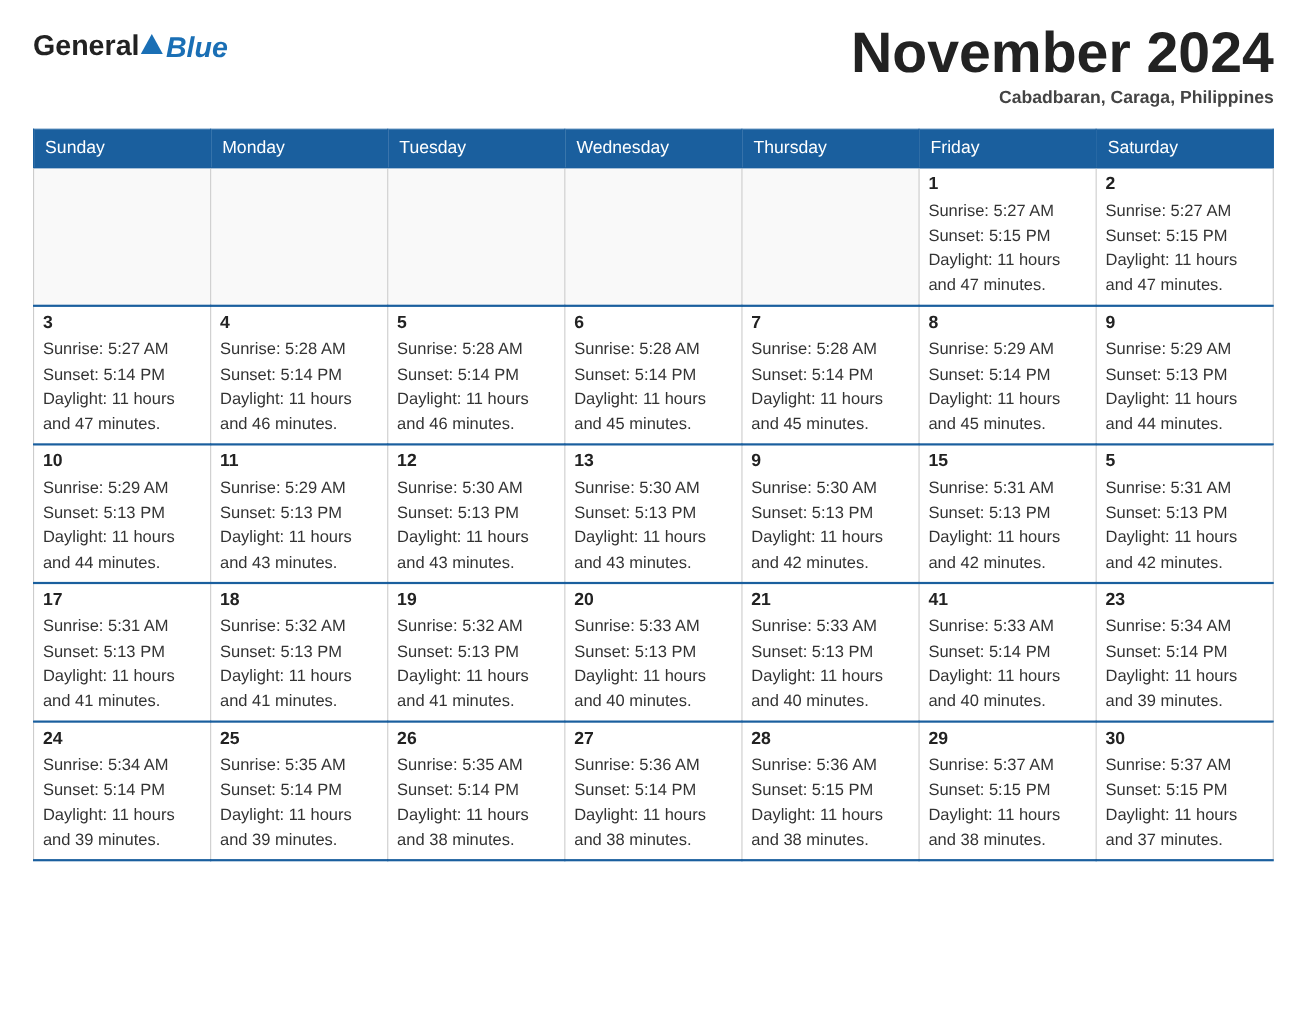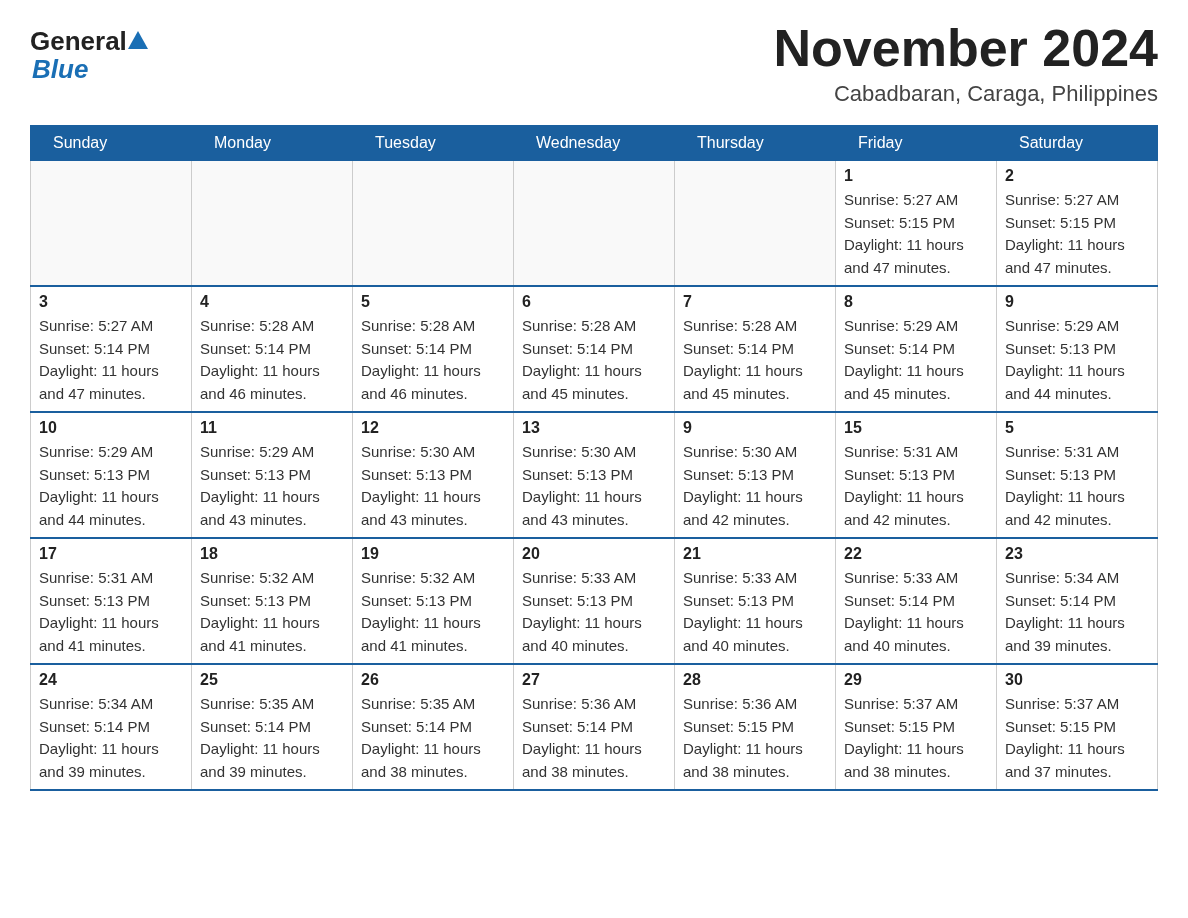--- a/index.html
+++ b/index.html
@@ -20,35 +20,36 @@
     .title-area {
       text-align: right;
     }
     .main-title {
       font-size: 52px;
       font-weight: bold;
       color: #222;
       line-height: 1.1;
     }
     .subtitle {
-      font-size: 22px;
+      font-size: 16px;
       color: #444;
       margin-top: 4px;
+      font-weight: bold;
     }
     .calendar-table {
       width: 100%;
       border-collapse: collapse;
       table-layout: fixed;
     }
     .calendar-table thead th {
       background-color: #1a5f9e;
       color: #fff;
       font-size: 16px;
       font-weight: normal;
-      padding: 8px 22px;
+      padding: 8px 10px;
       text-align: left;
       border: 1px solid #1a5f9e;
     }
     .calendar-table tbody td {
       vertical-align: top;
       border: 1px solid #ccc;
       padding: 6px 8px;
       font-size: 13px;
       height: 110px;
       color: #333;
@@ -66,21 +67,21 @@
     .day-info {
       font-size: 15px;
       color: #333;
       line-height: 1.5;
     }
     .empty-cell {
       background: #f9f9f9;
     }
     .logo-wrapper {
       display: flex;
-      flex-direction: column;
+      flex-direction: row;
       align-items: flex-start;
       padding-top: 8px;
     }
     .logo-line1 {
       display: flex;
       align-items: center;
       font-size: 26px;
       font-weight: bold;
       color: #222;
       line-height: 1;
@@ -225,21 +226,21 @@
         </td>
         <td>
           <span class="day-number">20</span>
           <div class="day-info">Sunrise: 5:33 AM<br>Sunset: 5:13 PM<br>Daylight: 11 hours<br>and 40 minutes.</div>
         </td>
         <td>
           <span class="day-number">21</span>
           <div class="day-info">Sunrise: 5:33 AM<br>Sunset: 5:13 PM<br>Daylight: 11 hours<br>and 40 minutes.</div>
         </td>
         <td>
-          <span class="day-number">22</span>
+          <span class="day-number">41</span>
           <div class="day-info">Sunrise: 5:33 AM<br>Sunset: 5:14 PM<br>Daylight: 11 hours<br>and 40 minutes.</div>
         </td>
         <td>
           <span class="day-number">23</span>
           <div class="day-info">Sunrise: 5:34 AM<br>Sunset: 5:14 PM<br>Daylight: 11 hours<br>and 39 minutes.</div>
         </td>
       </tr>
       <tr>
         <td>
           <span class="day-number">24</span>

